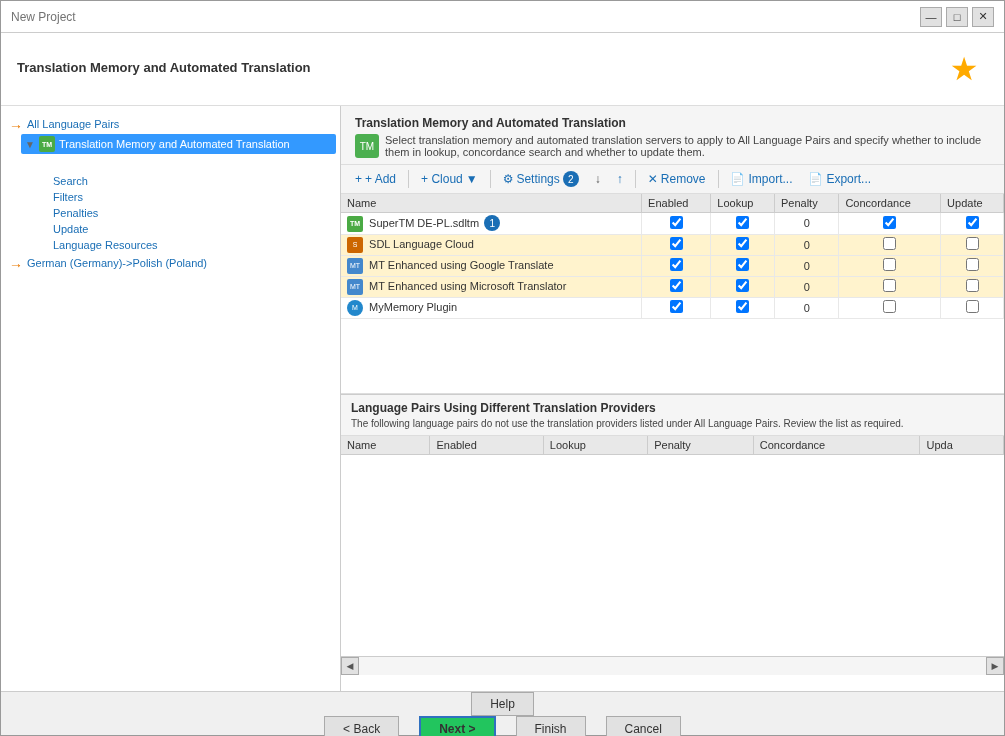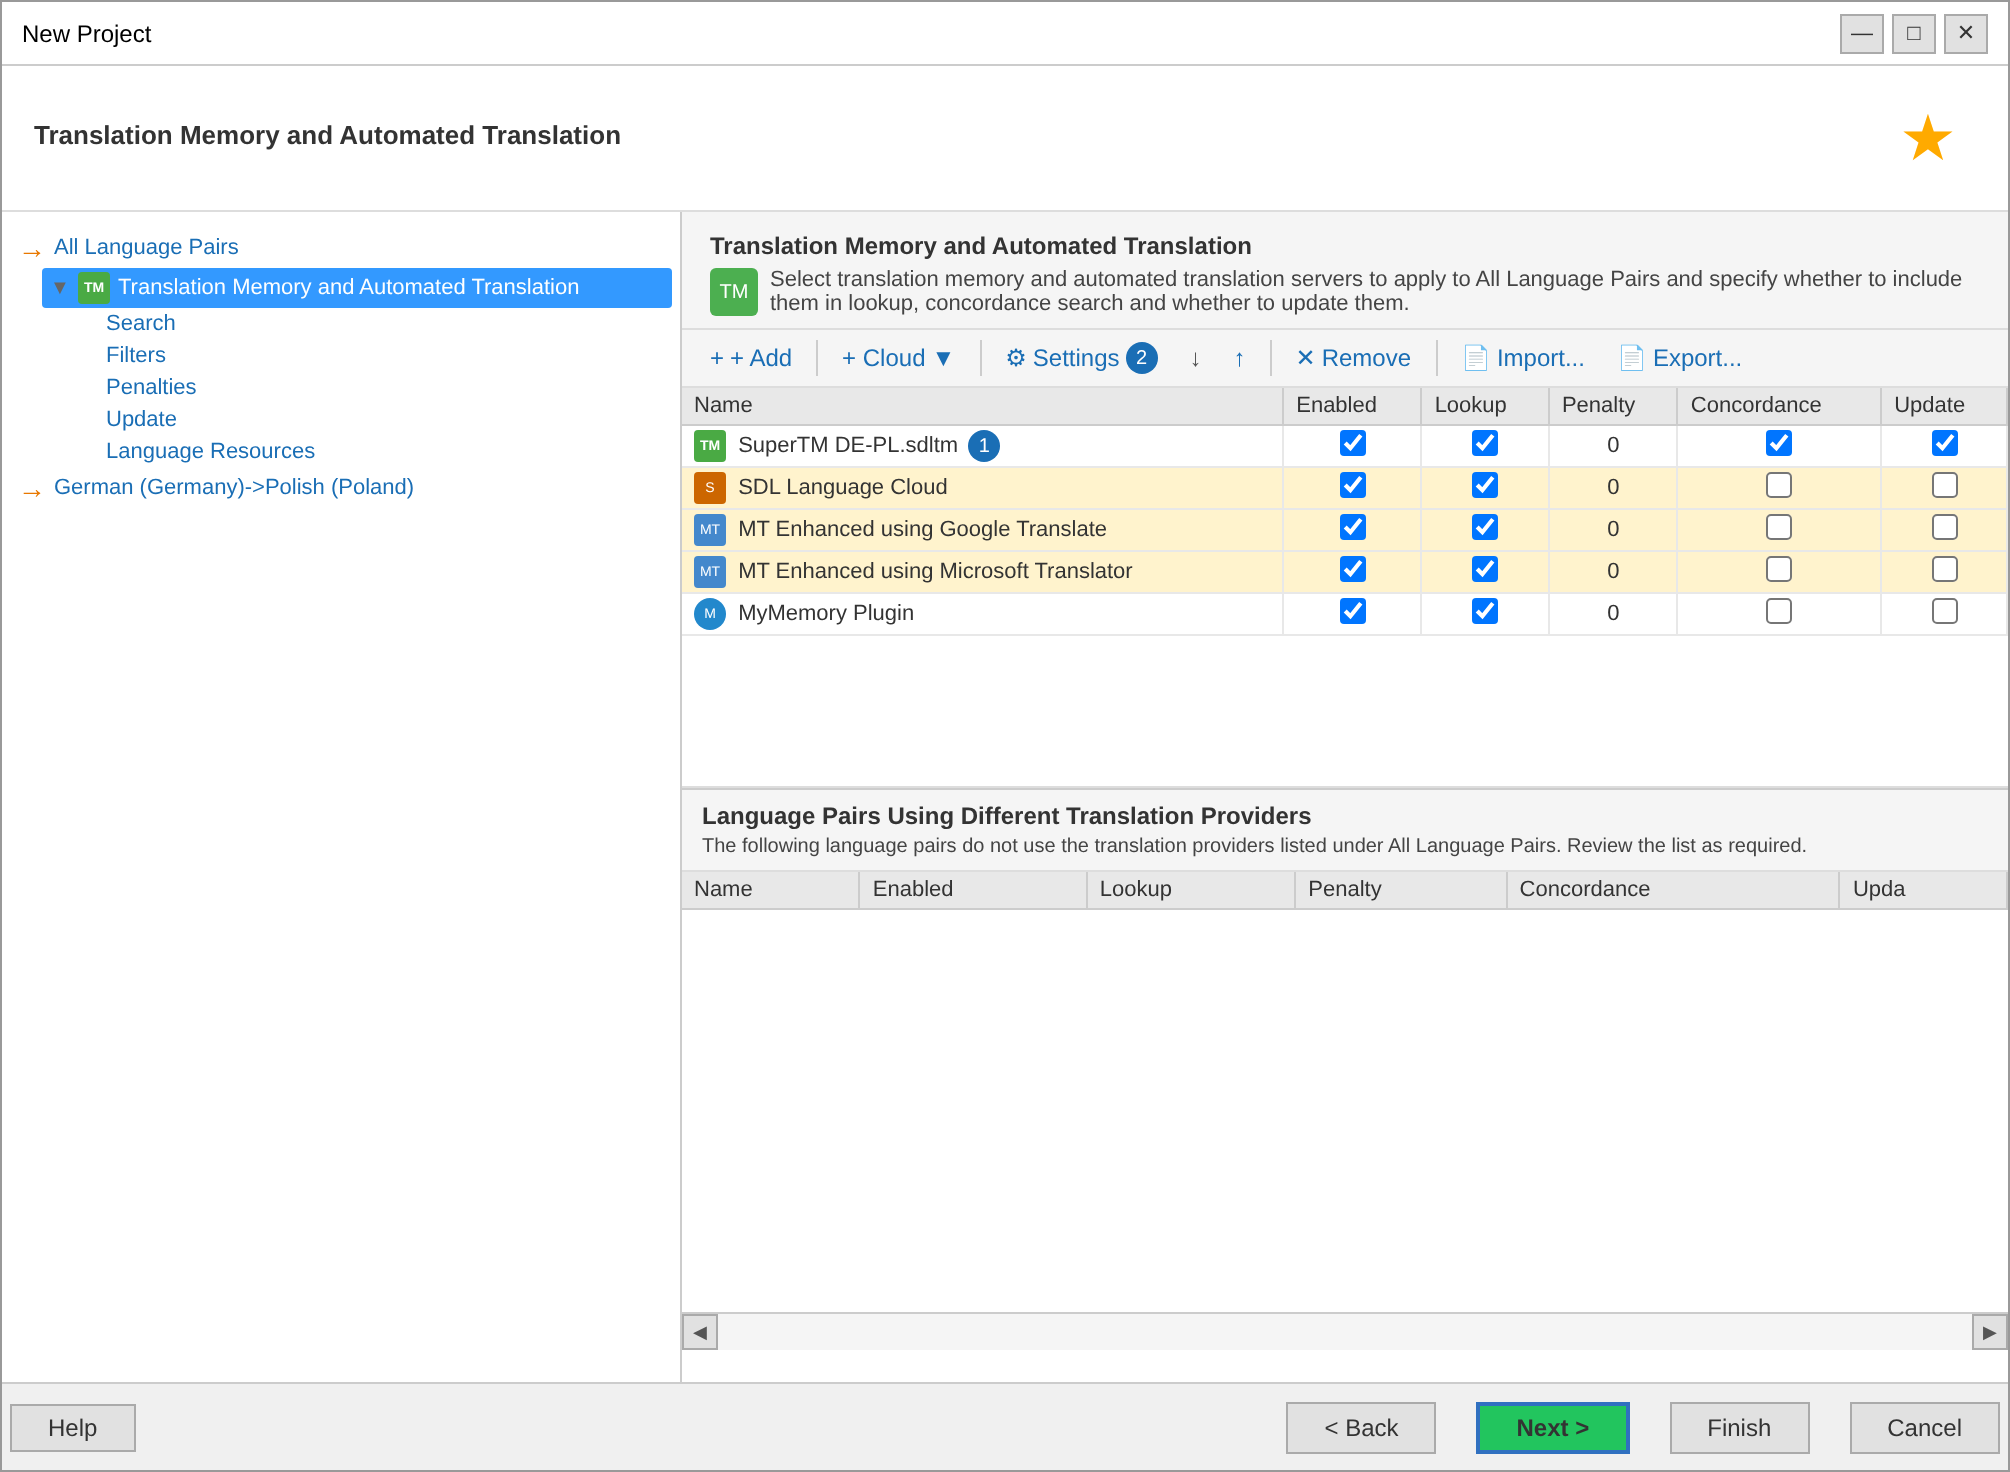--- a/index.html
+++ b/index.html
@@ -26,21 +26,21 @@
       background: #fff;
       border-bottom: 1px solid #ccc;
       padding: 6px 10px;
       display: flex;
       align-items: center;
       justify-content: space-between;
       height: 32px;
     }
     .title-bar-text {
       font-size: 12px;
-      color: #000000;
+      color: #737373;
     }
     .title-bar-controls {
       display: flex;
       gap: 4px;
     }
     .title-btn {
       width: 22px;
       height: 20px;
       background: #e1e1e1;
       border: 1px solid #aaa;
@@ -108,21 +108,21 @@
     .tree-icon {
       width: 16px;
       height: 16px;
       margin-right: 4px;
       flex-shrink: 0;
       display: flex;
       align-items: center;
       justify-content: center;
     }
     .tree-label { font-size: 11px; }
-    .tree-children { padding-left: 28px; }
+    .tree-children { padding-left: 28px; margin-top: 19px; }
     .tree-child-item {
       display: flex;
       align-items: center;
       padding: 2px 4px;
       cursor: pointer;
       color: #1a6eb5;
       font-size: 12px;
     }
     .arrow-icon {
       color: #e87800;
@@ -308,21 +308,22 @@
       background: #f5f5f5;
     }
     
     .footer {
       height: 44px;
       background: #f0f0f0;
       border-top: 1px solid #ccc;
       display: flex;
       align-items: center;
       justify-content: space-between;
-      padding: 0 4px;
+      padding: 0 17px;
+      flex-direction: column;
     }
     .footer-left { display: flex; }
     .footer-right { display: flex; gap: 20px; }
     .footer-btn {
       padding: 4px 18px;
       background: #e1e1e1;
       border: 1px solid #aaa;
       cursor: pointer;
       font-size: 12px;
       color: #333;

